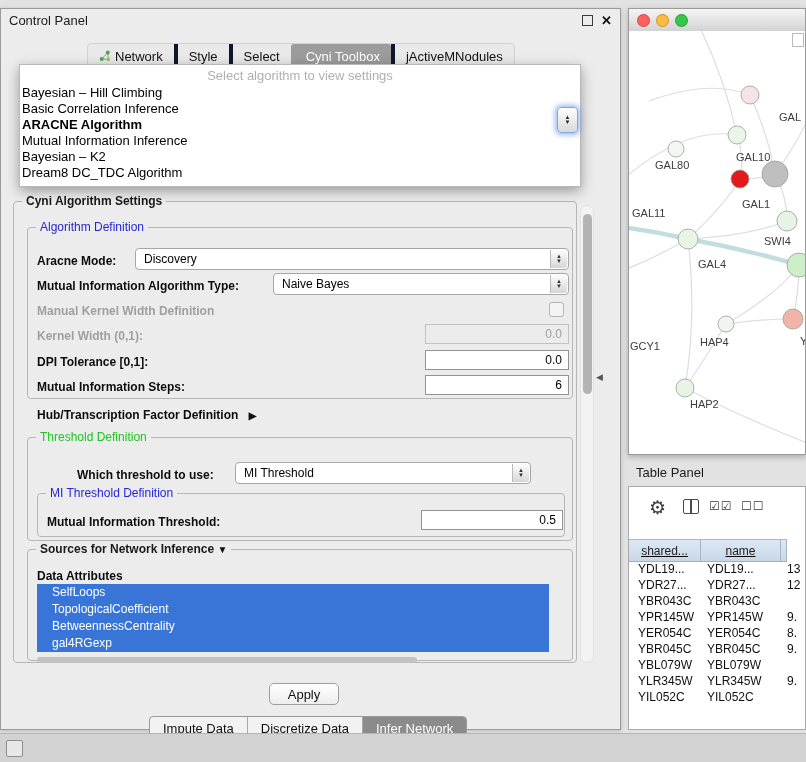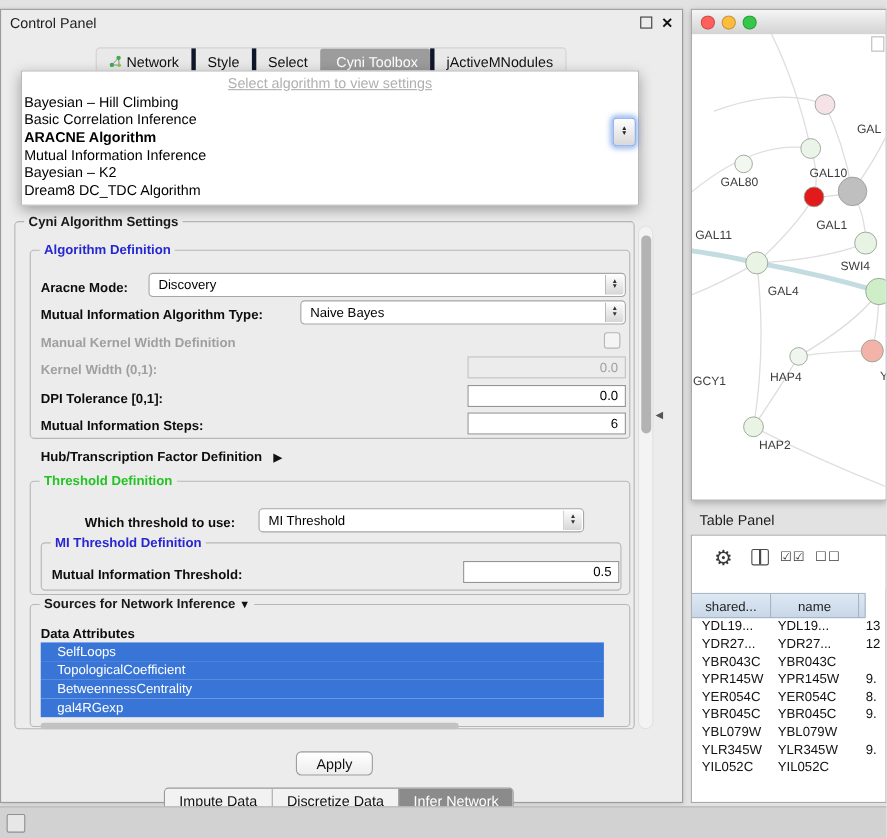--- a/index.html
+++ b/index.html
@@ -18,32 +18,32 @@
   #top-tabs{position:absolute;left:86px;top:34px;height:24px;display:flex;align-items:stretch;
     background:#e9e9e9;border:1px solid #d2d2d2;border-radius:4px;}
   .tab{display:flex;align-items:center;gap:4px;padding:0 11px;font-size:13px;color:#111;
     border-left:4px solid #0f172a;}
   .tab:first-child{border-left:none;}
   .tab.active{background:#9c9c9c;color:#fff;border-radius:3px;border-left-color:transparent;}
 
   
   #popup{position:absolute;left:18px;top:55px;width:560px;background:#fff;border:1px solid #b9b9b9;
     box-shadow:0 4px 12px rgba(0,0,0,.35);padding:2px 0 5px;z-index:5;}
-  #popup .ph{color:#b0b0b0;text-align:center;font-size:13px;height:18px;line-height:18px;text-decoration:underline;}
+  #popup .ph{color:#b0b0b0;text-align:center;font-size:13px;height:18px;line-height:18px;}
   .pitem{font-size:13px;height:16px;line-height:16px;padding-left:2px;color:#000;white-space:nowrap;}
   .pitem.selected{font-weight:bold;}
   #focus-stepper{position:absolute;left:556px;top:98px;width:19px;height:24px;z-index:6;border-radius:4px;
     background:linear-gradient(#fefefe,#d9d9d9);border:1px solid #7ea7e8;
     box-shadow:0 0 5px 2px rgba(92,142,230,.6);display:flex;flex-direction:column;align-items:center;
     justify-content:center;font-size:6px;line-height:5px;color:#222;}
 
   
   .group{position:absolute;border:1px solid #b6b6b6;border-radius:4px;box-sizing:border-box;}
   .gtitle{position:absolute;top:-8px;left:8px;background:#ececec;padding:0 4px;font-size:12px;
-    font-weight:bold;white-space:nowrap;}
+    font-weight:normal;white-space:nowrap;}
   .gtitle.plain{font-weight:bold;color:#1a1a1a;}
   .gtitle.blue{color:#2626d2;}
   .gtitle.green{color:#23c323;}
 
   .lbl{position:absolute;font-size:12px;font-weight:bold;color:#0d0d0d;white-space:nowrap;}
   .lbl.disabled{color:#9f9f9f;}
 
   .combo{position:absolute;height:22px;background:#fff;border:1px solid #a6a6a6;border-radius:4px;
     box-sizing:border-box;font-size:12px;display:flex;align-items:center;padding-left:8px;color:#000;}
   .stepper{position:absolute;right:1px;top:1px;bottom:1px;width:16px;border-left:1px solid #b9b9b9;
@@ -95,21 +95,21 @@
   #table-panel{position:absolute;left:628px;top:486px;width:178px;height:244px;background:#fff;
     border:1px solid #a8a8a8;box-sizing:border-box;overflow:hidden;}
   #tbl-toolbar{position:absolute;left:0;top:0;right:0;height:48px;background:#fff;}
   .tool{position:absolute;color:#3a3a3a;}
   #gear-icon{left:20px;top:9px;font-size:19px;}
   #columns-icon{left:54px;top:12px;width:16px;height:15px;border:1.6px solid #4a4a4a;border-radius:2px;box-sizing:border-box;}
   #columns-icon:before{content:"";position:absolute;left:6px;top:0;bottom:0;width:1.6px;background:#4a4a4a;}
   #checked-pair-icon{left:80px;top:12px;font-size:12px;letter-spacing:1px;}
   #unchecked-pair-icon{left:112px;top:12px;font-size:12px;letter-spacing:1px;}
   #tbl-head{position:absolute;left:0;top:52px;right:18px;height:21px;display:flex;
-    background:linear-gradient(#dde8f3,#c8d7e8);border-top:1px solid #aab8c6;border-bottom:1px solid #9fb0c0;}
+    background:linear-gradient(#dde8f3,#c8d7e8);border-top:1px solid #aab8c6;border-bottom:1px solid #9fb0c0;text-decoration:underline;}
   .th{font-size:12px;color:#222;display:flex;align-items:center;justify-content:center;
     border-right:1px solid #a8b6c4;box-sizing:border-box;}
   .th.col0{width:72px;}
   .th.col1{width:80px;}
   .th.col2{flex:1;}
   #tbl-body{position:absolute;left:0;top:74px;right:0;bottom:0;}
   .trow{display:flex;height:16px;align-items:center;}
   .td{font-size:12px;color:#111;white-space:nowrap;overflow:hidden;box-sizing:border-box;}
   .td.col0{width:72px;padding-left:9px;}
   .td.col1{width:80px;padding-left:6px;}

